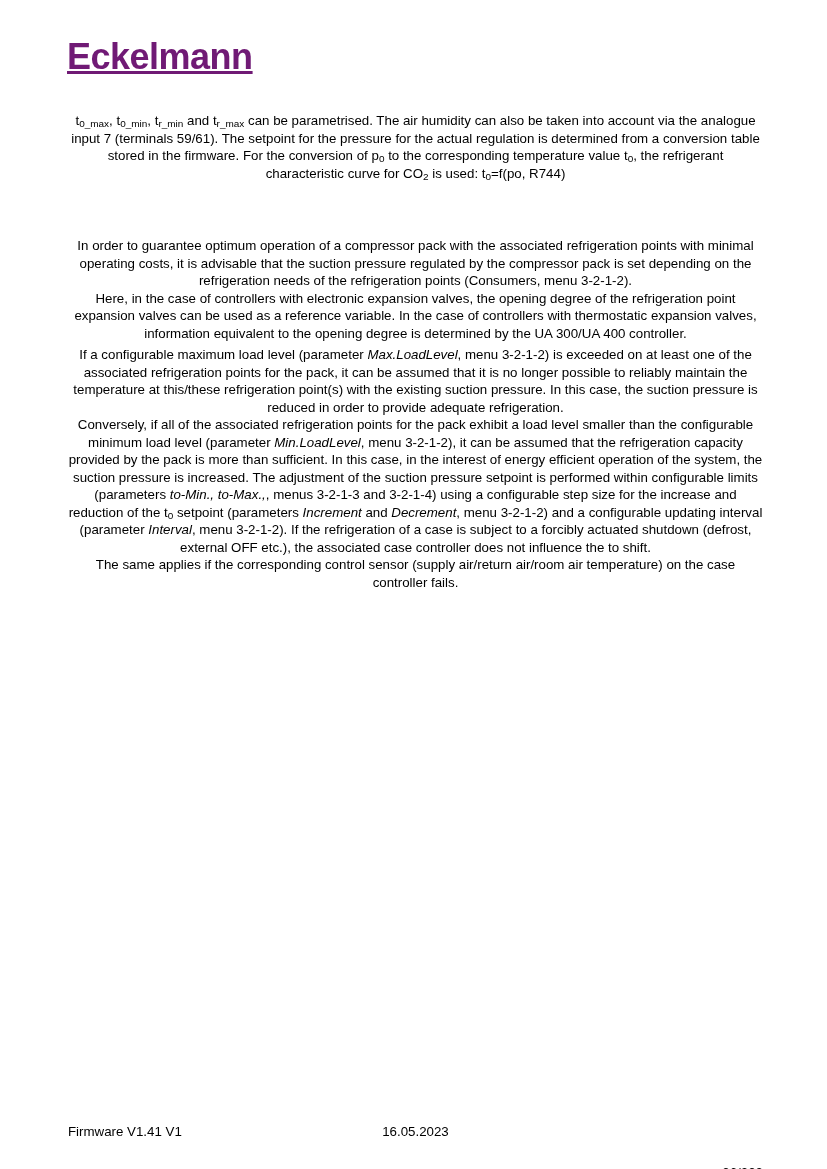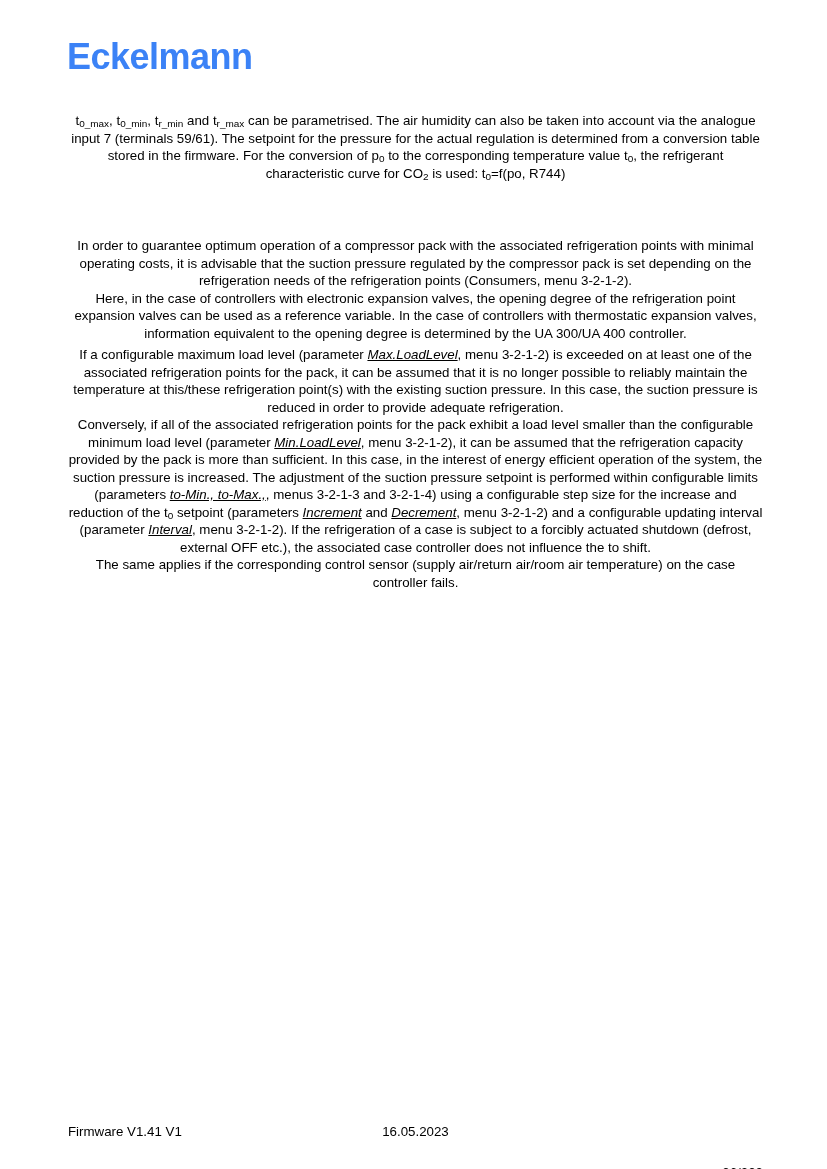--- a/index.html
+++ b/index.html
@@ -13,38 +13,39 @@
   }
   .page { position: absolute; inset: 0; }
 
   .logo {
     position: absolute;
     left: 67px; top: 39px;
     font-size: 36px;
     font-weight: bold;
     letter-spacing: -0.5px;
     line-height: 36px;
-    color: #3b82f6;
+    color: #701a75;
+    text-decoration: underline;
   }
 
   .para {
     position: absolute;
     left: 68px;
     width: 695px;
     margin: 0;
     font-size: 13.3px;
     line-height: 17.5px;
     text-align: center;
   }
   .para sub {
     font-size: 0.75em;
     line-height: 0;
     vertical-align: -0.2em;
   }
-  .para i { font-style: italic; text-decoration: underline; }
+  .para i { font-style: italic; }
 
   .heading {
     position: absolute;
     left: 68px; top: 208px;
     width: 695px;
     margin: 0;
     font-size: 15px;
     line-height: 18px;
     font-weight: bold;
   }

